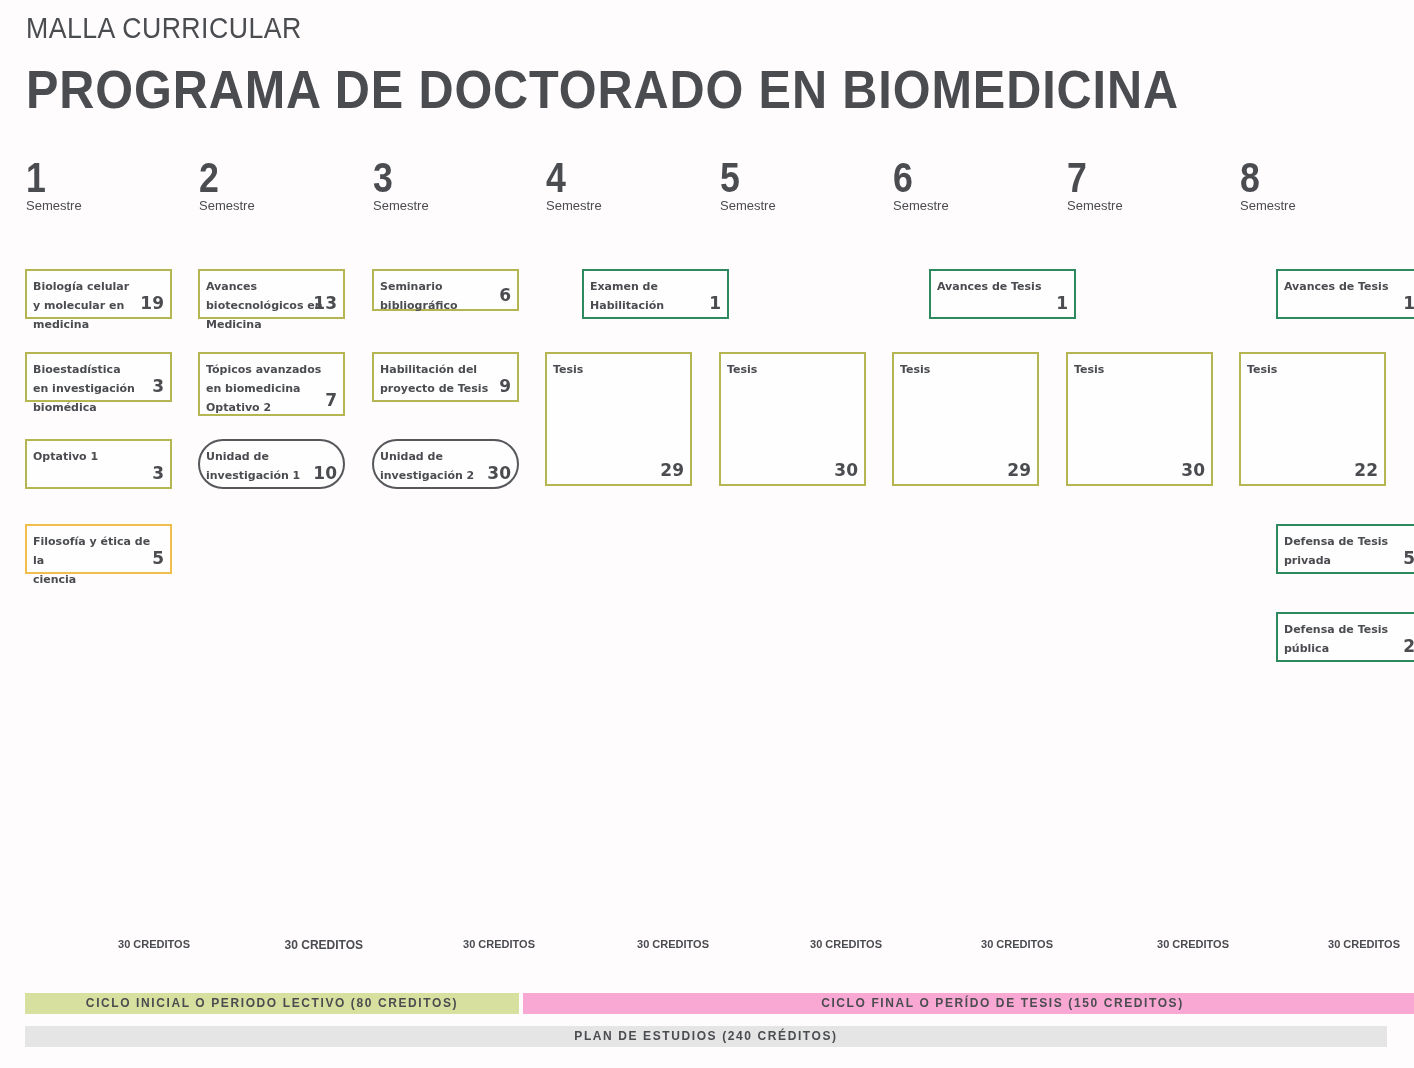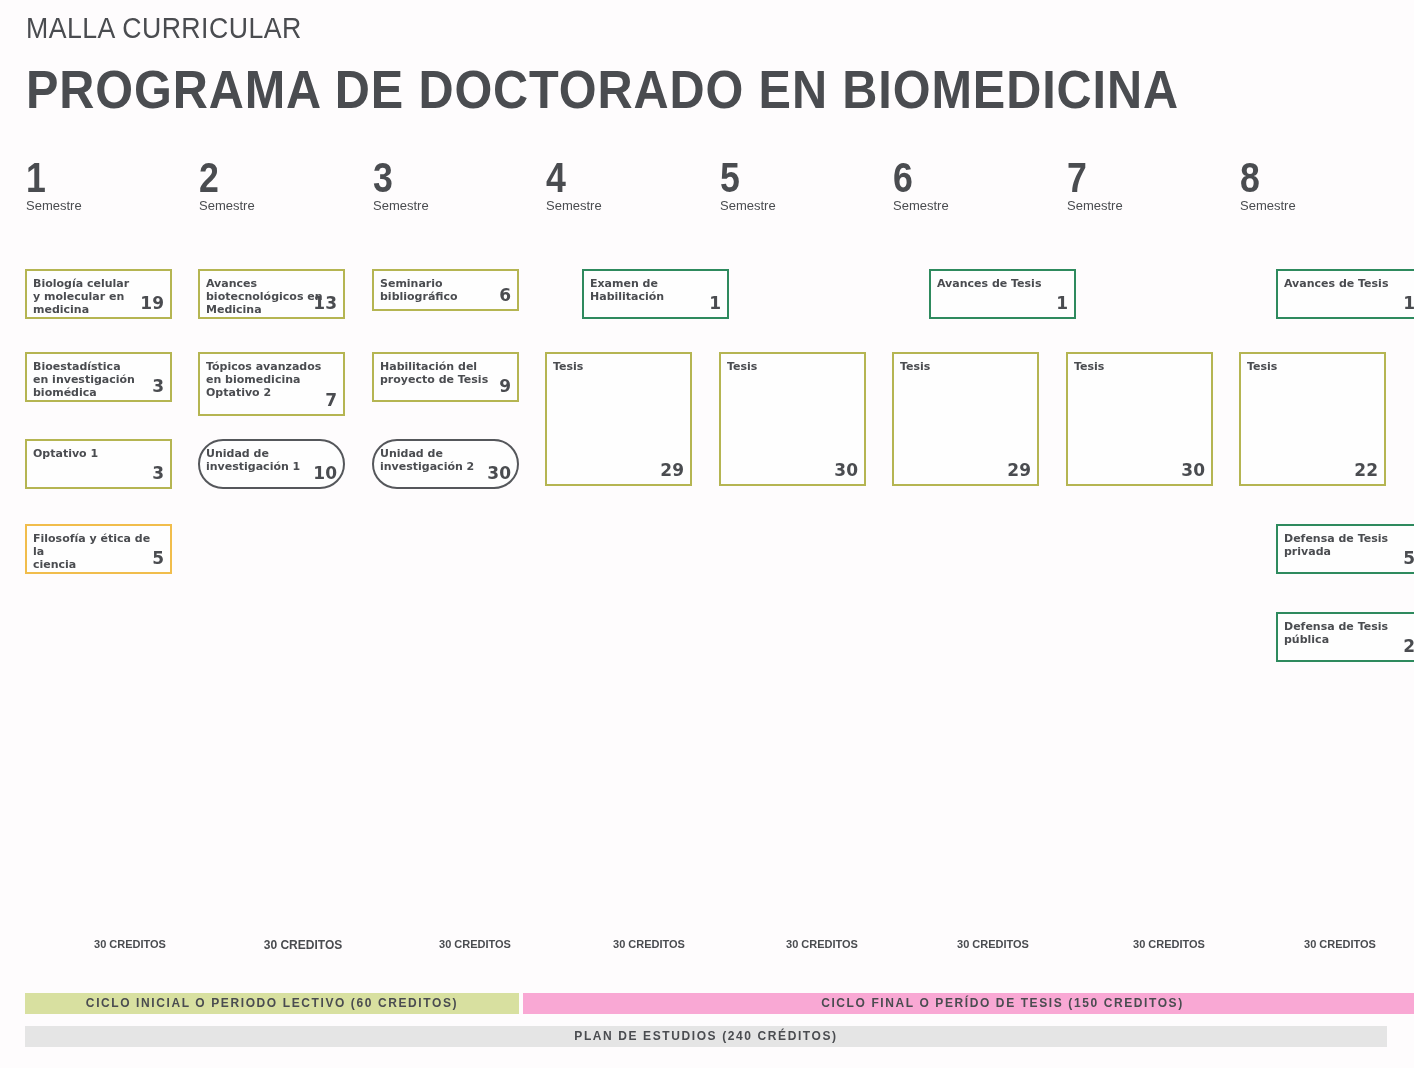--- a/index.html
+++ b/index.html
@@ -22,23 +22,23 @@
   .sem { position: absolute; top: 156px; width: 150px; }
   .sem-num { font-family: "Liberation Sans", sans-serif; font-size: 42px; font-weight: bold; line-height: 44px; color: #4a4c50; transform: scaleX(0.85); transform-origin: left; }
   .sem-lbl { font-family: "Liberation Sans", sans-serif; font-size: 13px; color: #4a4c50; margin-top: -2px; }
   .box {
     position: absolute; width: 147px; border: 2px solid #b5b552; background: #fefefe;
     padding: 6px 6px 0 6px;
   }
   .box.green { border-color: #2e8a5e; margin-left: 37px; }
   .box.gray { border-color: #55575b; border-radius: 25px; }
   .box.orange { border-color: #f1bd4c; }
-  .box-name { font-size: 11px; font-weight: bold; line-height: 13px; color: #4a4c50; white-space: pre-line; }
+  .box-name { font-size: 11px; font-weight: bold; line-height: 19px; color: #4a4c50; white-space: pre-line; }
   .box-cr { position: absolute; right: 6px; bottom: 4px; font-size: 17px; font-weight: bold; color: #4a4c50; }
-  .credits { position: absolute; top: 938px; width: 120px; text-align: center; font-family: "Liberation Sans", sans-serif; font-size: 11px; font-weight: bold; color: #4a4c50; }
+  .credits { position: absolute; top: 938px; width: 120px; text-align: right; font-family: "Liberation Sans", sans-serif; font-size: 11px; font-weight: bold; color: #4a4c50; }
   .bar { position: absolute; height: 21px; font-family: "Liberation Sans", sans-serif; font-size: 12px; font-weight: bold; letter-spacing: 1.6px; color: #4a4c50; line-height: 21px; text-align: center; }
 </style>
 </head>
 <body>
 
 <div class="subtitle">MALLA CURRICULAR</div>
 <div class="title">PROGRAMA DE DOCTORADO EN BIOMEDICINA</div>
 
 <div class="sem" style="left:26px">
     <div class="sem-num">1</div>
@@ -179,15 +179,15 @@
 
 <div class="credits" style="left:70px">30 CREDITOS</div>
 <div class="credits" style="left:243px;font-size:12px">30 CREDITOS</div>
 <div class="credits" style="left:415px">30 CREDITOS</div>
 <div class="credits" style="left:589px">30 CREDITOS</div>
 <div class="credits" style="left:762px">30 CREDITOS</div>
 <div class="credits" style="left:933px">30 CREDITOS</div>
 <div class="credits" style="left:1109px">30 CREDITOS</div>
 <div class="credits" style="left:1280px">30 CREDITOS</div>
 
-<div class="bar" style="left:25px;top:993px;width:494px;background:#d8e0a0">CICLO INICIAL O PERIODO LECTIVO  (60 CREDITOS)</div>
+<div class="bar" style="left:25px;top:993px;width:494px;background:#d8e0a0">CICLO INICIAL O PERIODO LECTIVO  (80 CREDITOS)</div>
 <div class="bar" style="left:523px;top:993px;width:959px;background:#f9a8d4">CICLO FINAL O PERÍDO DE TESIS  (150 CREDITOS)</div>
 <div class="bar" style="left:25px;top:1026px;width:1362px;background:#e5e5e5">PLAN DE ESTUDIOS (240 CRÉDITOS)</div>
 
 </body></html>

